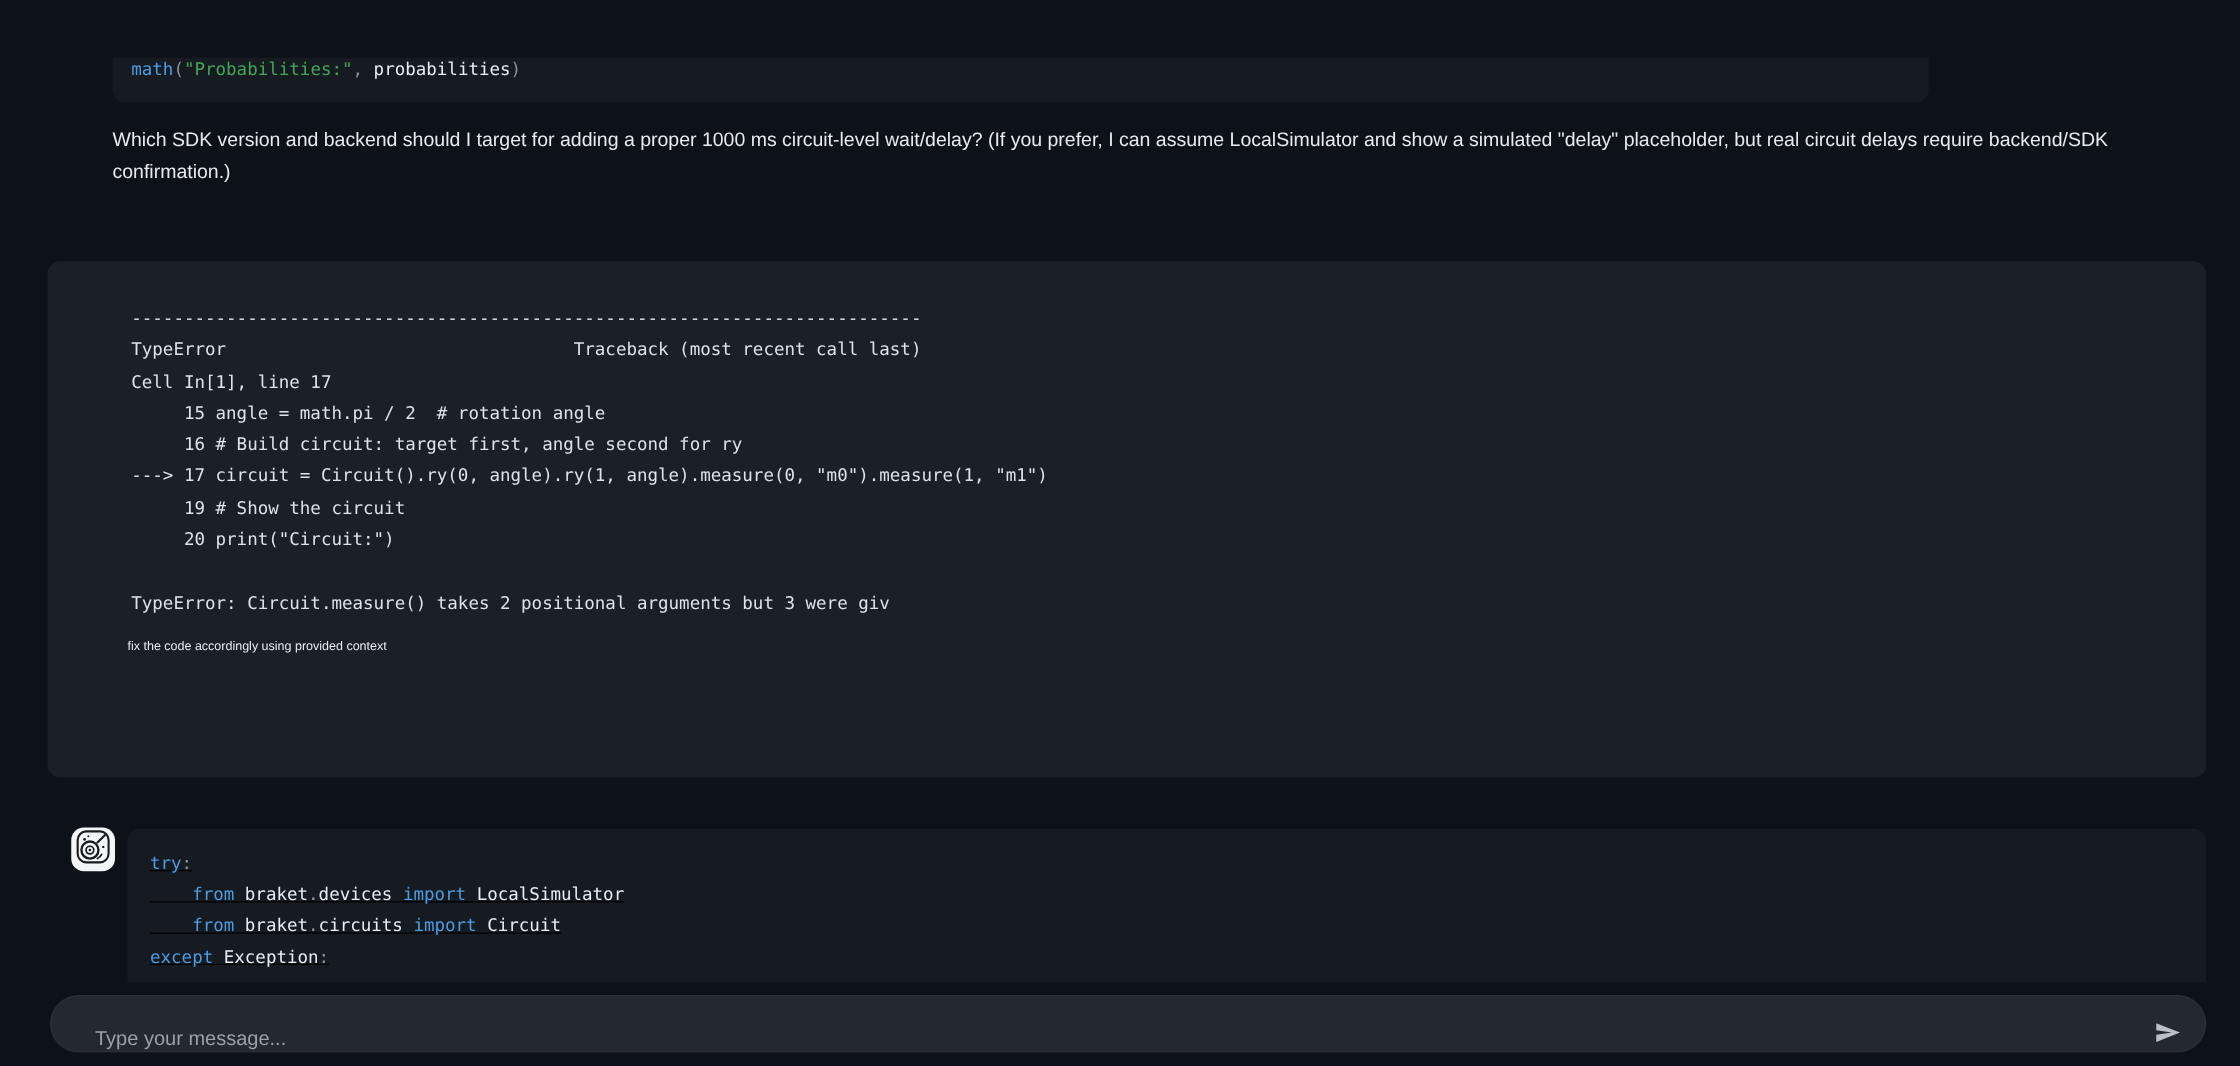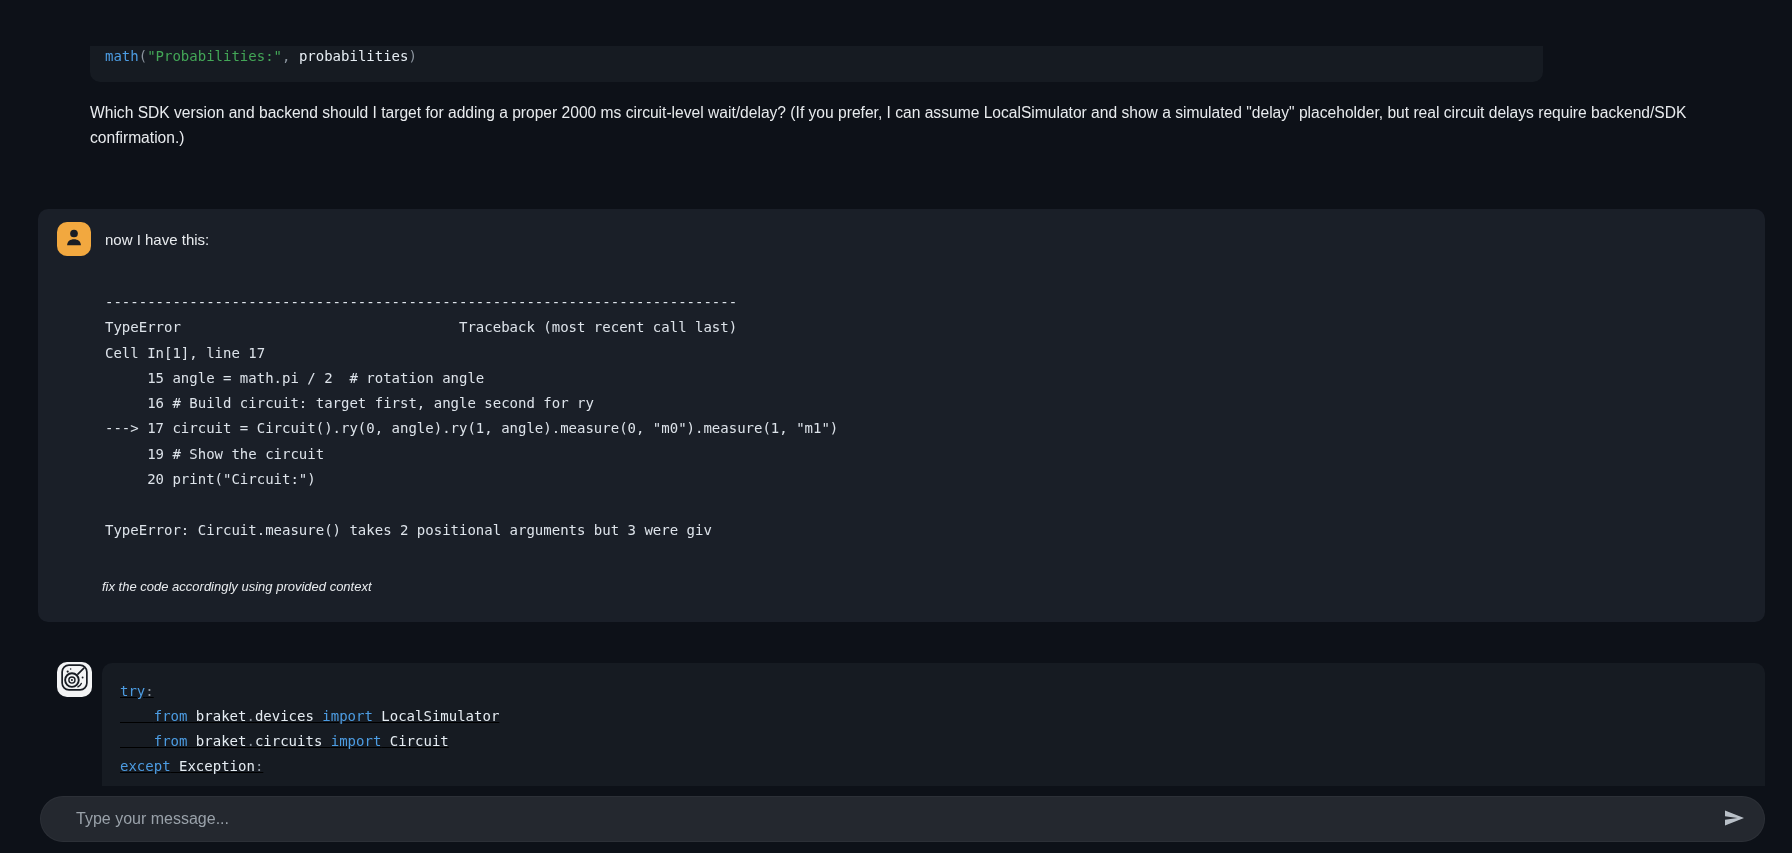--- a/index.html
+++ b/index.html
@@ -29,61 +29,50 @@
   
   .user-card{position:absolute;left:38px;top:209px;width:1727px;height:413px;
     background:var(--card-bg);border-radius:10px;}
   .user-head{display:flex;align-items:center;gap:14px;padding:13px 0 0 19px;}
   .avatar{width:34px;height:34px;border-radius:10px;flex:0 0 auto;
     display:flex;align-items:center;justify-content:center;}
   .avatar.orange{background:var(--accent-orange);}
   .user-intro{font-size:15px;color:var(--body-text);}
   .traceback{margin:34px 0 0 67px;font-size:14px;line-height:25.3px;
     color:#dde3ea;white-space:pre;}
-  .user-outro{margin:36px 0 0 64px;font-size:13px;color:var(--body-text);font-style:italic;}
+  .user-outro{margin:16px 0 0 64px;font-size:10px;color:var(--body-text);}
 
   
   .bot-avatar{position:absolute;left:57px;top:662px;width:35px;height:35px;
     background:#f3f4f5;border-radius:10px;display:flex;align-items:center;justify-content:center;}
   .bot-codeblock{position:absolute;left:102px;top:663px;width:1663px;height:123px;
     background:var(--code-bg);border-radius:10px 10px 0 0;overflow:hidden;
     padding:16px 0 0 18px;font-size:14px;line-height:25px;white-space:pre;text-decoration:underline;}
 
   
   .composer{position:absolute;left:40px;top:796px;width:1725px;height:46px;
     background:#24282f;border:1px solid rgba(255,255,255,0.04);border-radius:23px;
-    display:flex;align-items:center;}
+    display:flex;align-items:flex-end;}
   .composer input{flex:1;background:transparent;border:none;outline:none;
     padding:0 20px 0 35px;font-size:16px;color:var(--body-text);
     font-family:"Liberation Sans",sans-serif;}
   .composer input::placeholder{color:var(--muted-text);}
   .send-btn{background:transparent;border:none;cursor:pointer;
     padding:0 18px 0 0;display:flex;align-items:center;}
 </style>
 </head>
 <body>
 
 <div class="top-codeblock mono">
   <div class="code-lines"><div><span class="tok-kw">math</span><span class="tok-pun">(</span><span class="tok-str">"Probabilities:"</span><span class="tok-pun">,</span><span class="tok-id"> probabilities</span><span class="tok-pun">)</span></div></div>
 </div>
 
-<div class="assistant-q">Which SDK version and backend should I target for adding a proper 2000 ms circuit-level wait/delay? (If you prefer, I can assume LocalSimulator and show a simulated "delay" placeholder, but real circuit delays require backend/SDK confirmation.)</div>
+<div class="assistant-q">Which SDK version and backend should I target for adding a proper 1000 ms circuit-level wait/delay? (If you prefer, I can assume LocalSimulator and show a simulated "delay" placeholder, but real circuit delays require backend/SDK confirmation.)</div>
 
 <div class="user-card">
-  <div class="user-head">
-    <div class="avatar orange">
-      <span>
-        <svg width="22" height="22" viewBox="0 0 24 24">
-          <circle cx="12" cy="8.2" r="4.2" fill="#191d24"></circle>
-          <path d="M4.5 21c0-4.4 3.4-6.6 7.5-6.6s7.5 2.2 7.5 6.6z" fill="#191d24"></path>
-        </svg>
-      </span>
-    </div>
-    <div class="user-intro">now I have this:</div>
-  </div>
   <pre class="traceback mono">---------------------------------------------------------------------------
 TypeError                                 Traceback (most recent call last)
 Cell In[1], line 17
      15 angle = math.pi / 2  # rotation angle
      16 # Build circuit: target first, angle second for ry
 ---&gt; 17 circuit = Circuit().ry(0, angle).ry(1, angle).measure(0, "m0").measure(1, "m1")
      19 # Show the circuit
      20 print("Circuit:")
 
 TypeError: Circuit.measure() takes 2 positional arguments but 3 were giv</pre>

